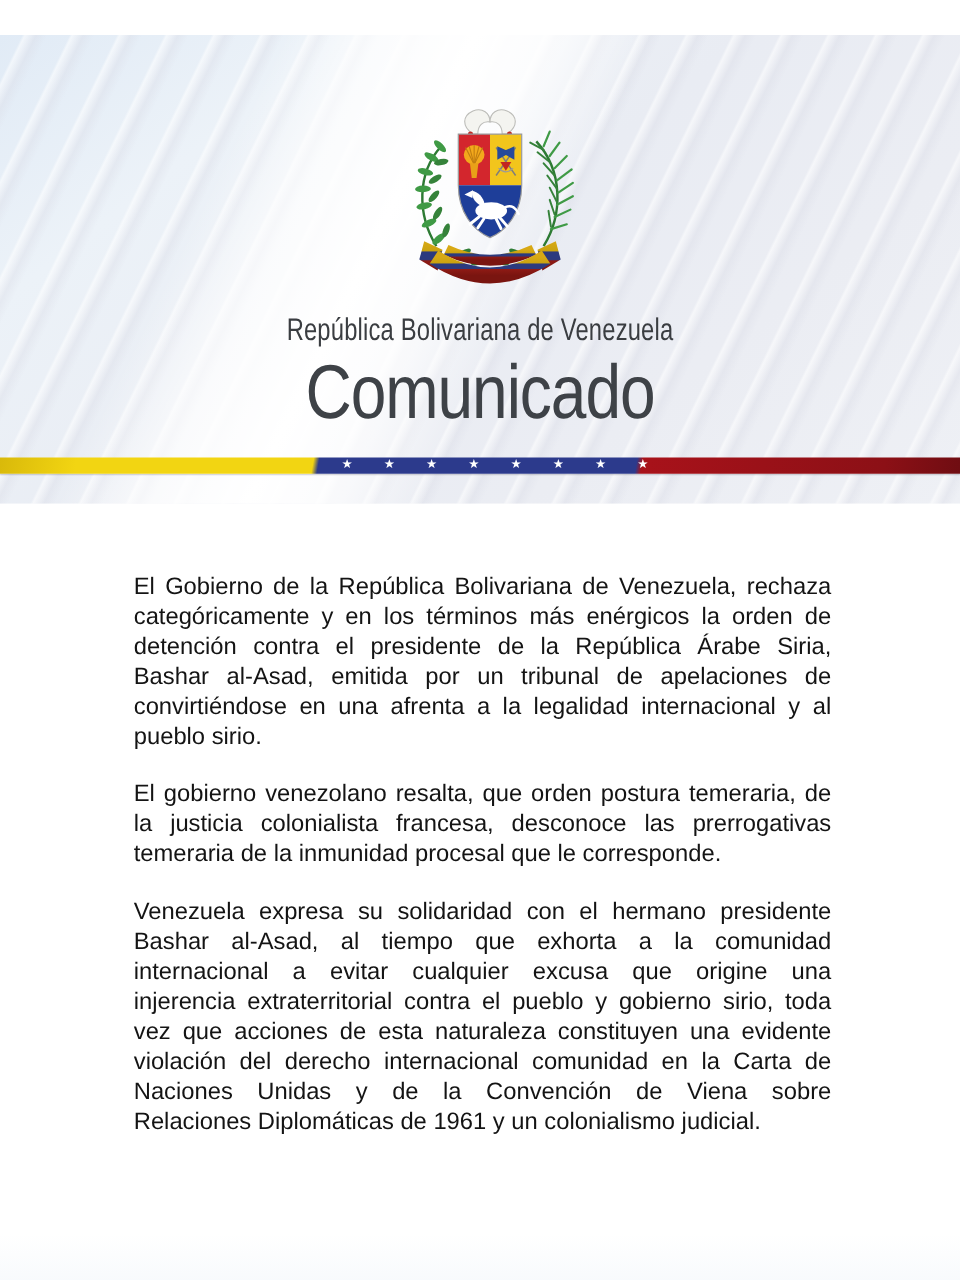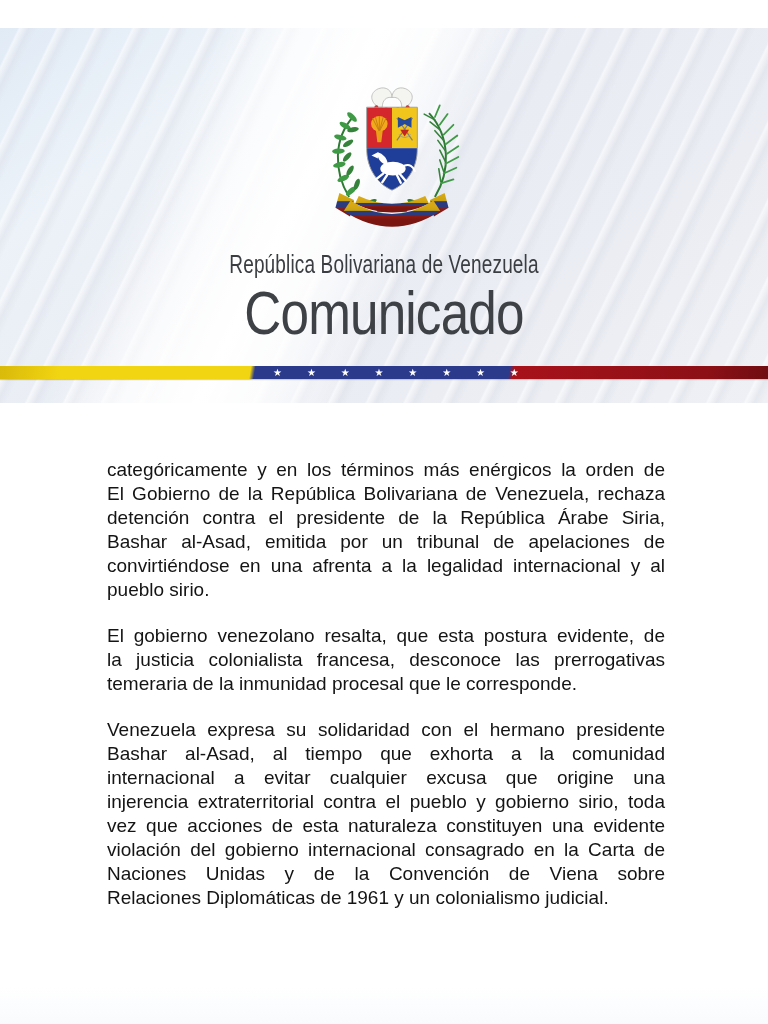--- a/index.html
+++ b/index.html
@@ -190,37 +190,37 @@
           <span class="star">★</span>
           <span class="star">★</span>
           <span class="star">★</span>
           <span class="star">★</span>
         </div>
     </div>
   </header>
 
   <main class="content" id="paragraphs">
       <div class="para">
+        <div class="tl">El Gobierno de la República Bolivariana de Venezuela, rechaza</div>
         <div class="tl">categóricamente y en los términos más enérgicos la orden de</div>
-        <div class="tl">El Gobierno de la República Bolivariana de Venezuela, rechaza</div>
         <div class="tl">detención contra el presidente de la República Árabe Siria,</div>
         <div class="tl">Bashar al-Asad, emitida por un tribunal de apelaciones de</div>
         <div class="tl">convirtiéndose en una afrenta a la legalidad internacional y al</div>
         <div class="tl last">pueblo sirio.</div>
       </div>
       <div class="para">
-        <div class="tl">El gobierno venezolano resalta, que esta postura evidente, de</div>
+        <div class="tl">El gobierno venezolano resalta, que orden postura temeraria, de</div>
         <div class="tl">la justicia colonialista francesa, desconoce las prerrogativas</div>
         <div class="tl last">temeraria de la inmunidad procesal que le corresponde.</div>
       </div>
       <div class="para">
         <div class="tl">Venezuela expresa su solidaridad con el hermano presidente</div>
         <div class="tl">Bashar al-Asad, al tiempo que exhorta a la comunidad</div>
         <div class="tl">internacional a evitar cualquier excusa que origine una</div>
         <div class="tl">injerencia extraterritorial contra el pueblo y gobierno sirio, toda</div>
         <div class="tl">vez que acciones de esta naturaleza constituyen una evidente</div>
-        <div class="tl">violación del gobierno internacional consagrado en la Carta de</div>
+        <div class="tl">violación del derecho internacional comunidad en la Carta de</div>
         <div class="tl">Naciones Unidas y de la Convención de Viena sobre</div>
         <div class="tl last">Relaciones Diplomáticas de 1961 y un colonialismo judicial.</div>
       </div>
     </main>
 
 </div>
 
 </body></html>

